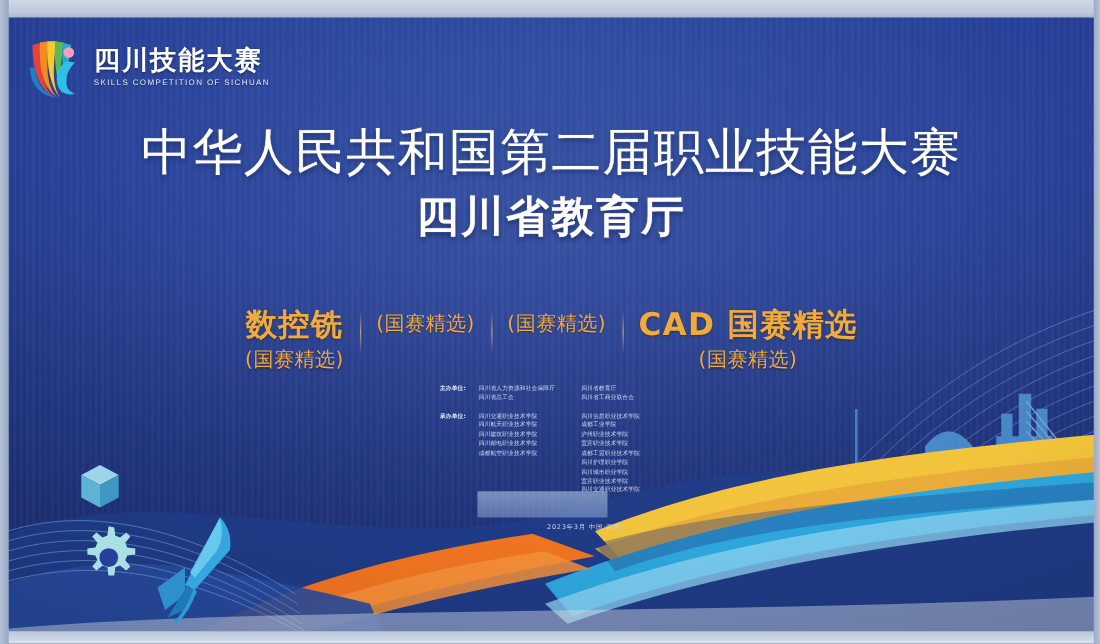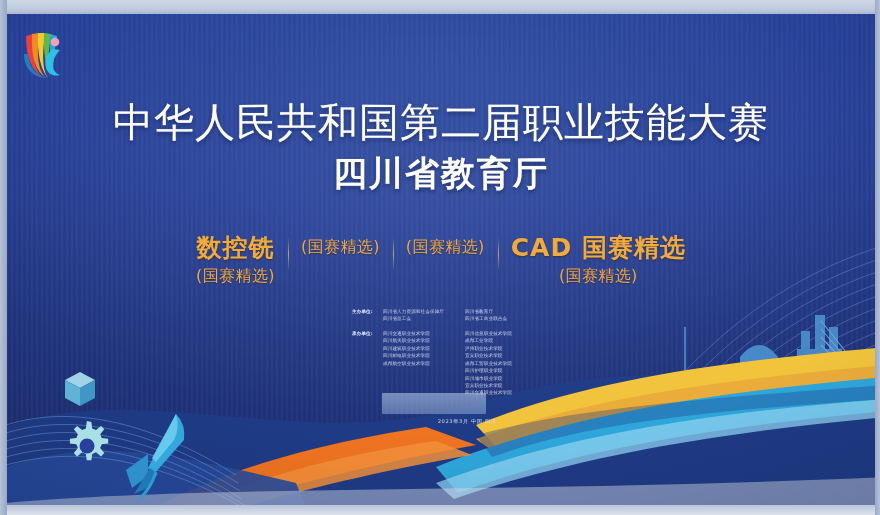--- a/index.html
+++ b/index.html
@@ -86,20 +86,21 @@
   
   .cats{
     position:absolute;left:0;right:0;top:222px;
     display:flex;justify-content:center;align-items:flex-start;
     z-index:30;
   }
   .cat{
     position:relative;
     padding:0 13px;
     text-align:center;
+    margin-top:12px;
   }
   .cat + .cat::before{
     content:"";position:absolute;left:0;top:3px;
     width:1px;height:34px;
     background:linear-gradient(180deg,rgba(225,170,95,0),rgba(235,190,120,.75),rgba(225,170,95,0));
   }
   .cat-name{
     font-size:25px;font-weight:bold;
     color:#f0ab3e;
     letter-spacing:1px;line-height:1.15;
@@ -307,20 +308,24 @@
             <path d="M16 5 C15 26 19 42 26 50 C19 40 21 22 23 5 Z" fill="#f4cb2a"></path>
             <path d="M22 5 C21 24 24 40 29 50 C24 40 27 21 29 6 Z" fill="#5fb94e"></path>
             <path d="M28 6 C27 24 29 40 33 50 C29 40 33 22 35 8 Z" fill="#2aa9c9"></path>
             <path d="M2 26 C2 41 12 50 25 50 C14 48 7 39 6 26 Z" fill="#1f7fc4"></path>
           </g>
           <g>
             <circle cx="33" cy="14" r="4.3" fill="#f3a0c0"></circle>
             <path d="M31 21 C25 25 22 32 24 40 C26 46 32 49 38 47 C33 45 30 41 31 35 C32 29 35 25 38 22 Z" fill="#2ec1e8"></path>
           </g>
         </svg>
+      </div>
+      <div class="logo-text">
+        <div class="logo-cn">四川技能大赛</div>
+        <div class="logo-en">SKILLS COMPETITION OF SICHUAN</div>
       </div>
     </div>
 
     <div class="title-wrap">
       <div class="title-main">中华人民共和国第二届职业技能大赛</div>
       <div class="title-sub">四川省教育厅</div>
     </div>
 
     <div class="cats">
       <div class="cat">

